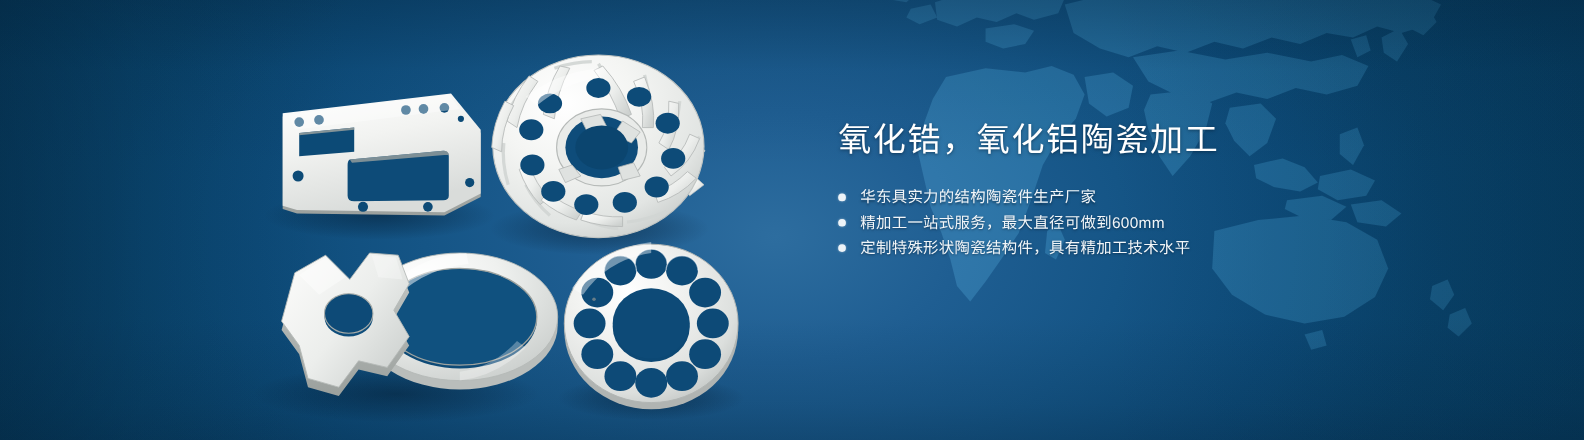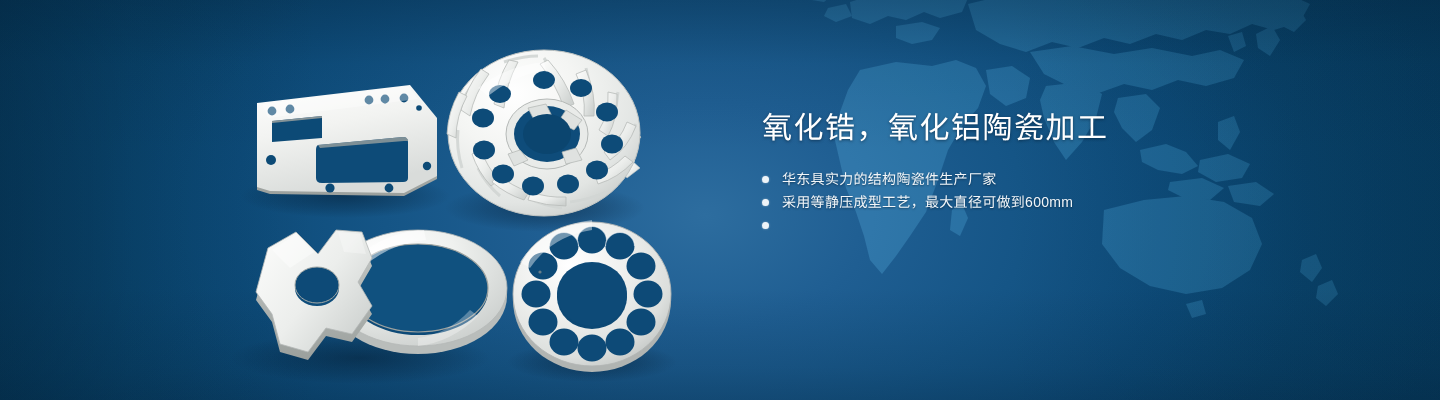--- a/index.html
+++ b/index.html
@@ -421,21 +421,22 @@
   <div class="copy">
     <h1 class="headline">氧化锆，氧化铝陶瓷加工</h1>
 
     <ul class="bullets">
       <li class="bullet-row">
         <span class="dot"></span>
         <span class="bullet-text">华东具实力的结构陶瓷件生产厂家</span>
       </li>
       <li class="bullet-row">
         <span class="dot"></span>
-        <span class="bullet-text">采用等静压成型工艺，最大直径可做到600mm</span>
+        <span class="bullet-text">精加工一站式服务，最大直径可做到600mm</span>
       </li>
       <li class="bullet-row">
         <span class="dot"></span>
+        <span class="bullet-text">定制特殊形状陶瓷结构件，具有精加工技术水平</span>
       </li>
     </ul>
   </div>
 
 </div>
 
 </body></html>

